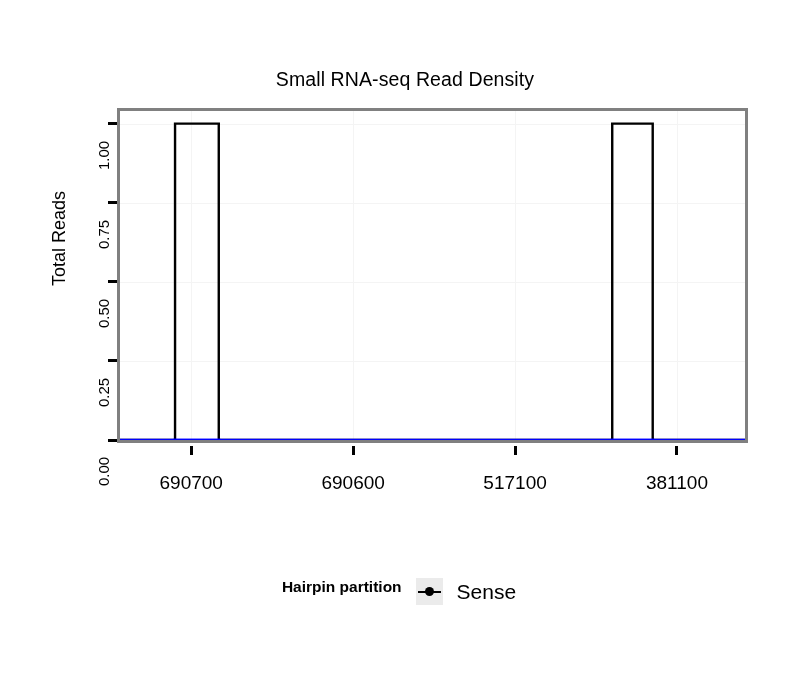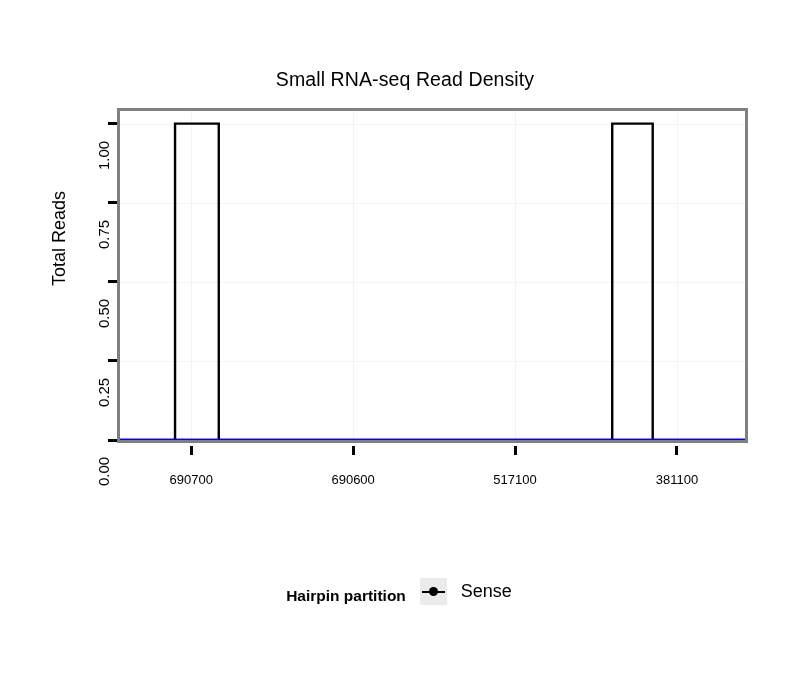--- a/index.html
+++ b/index.html
@@ -122,35 +122,35 @@
   .xtick-mark {
     position: absolute;
     top: 446px;
     width: 3px;
     height: 9px;
     background: #000000;
   }
   .xtick-label {
     position: absolute;
     top: 472px;
-    font-size: 13px;
+    font-size: 19px;
     color: #000000;
     white-space: nowrap;
     text-align: center;
     width: 100px;
   }
 
   
   #legend {
     position: absolute;
     left: 0;
     top: 578px;
     width: 810px;
     display: flex;
-    align-items: flex-end;
+    align-items: flex-start;
     justify-content: center;
     gap: 0px;
   }
   #legend-title {
     font-size: 15.5px;
     font-weight: bold;
     color: #000000;
     margin-right: 14px;
     white-space: nowrap;
   }
@@ -177,21 +177,21 @@
     position: absolute;
     left: 50%;
     top: 50%;
     width: 9px;
     height: 9px;
     margin-left: -4.5px;
     margin-top: -4.5px;
     border-radius: 50%;
   }
   .legend-label {
-    font-size: 18px;
+    font-size: 21px;
     color: #000000;
     margin-left: 14px;
     white-space: nowrap;
   }
 </style>
 </head>
 <body>
 
 <div id="figure">
 

